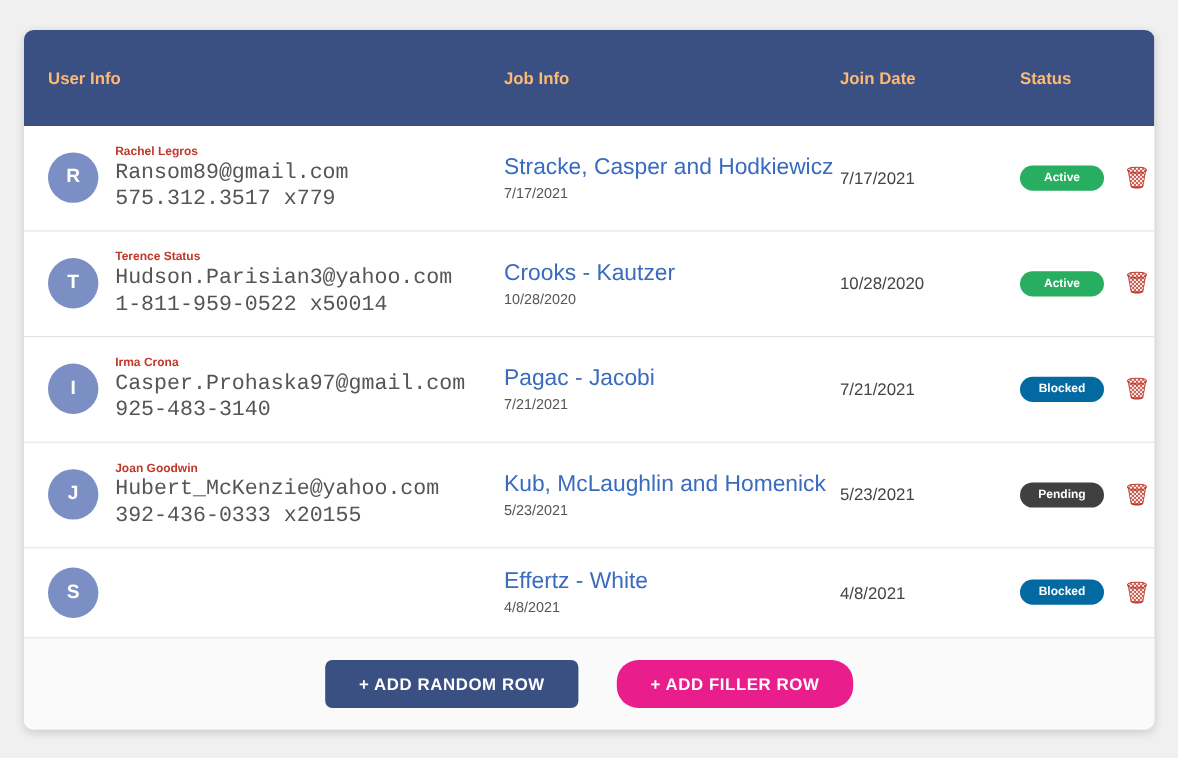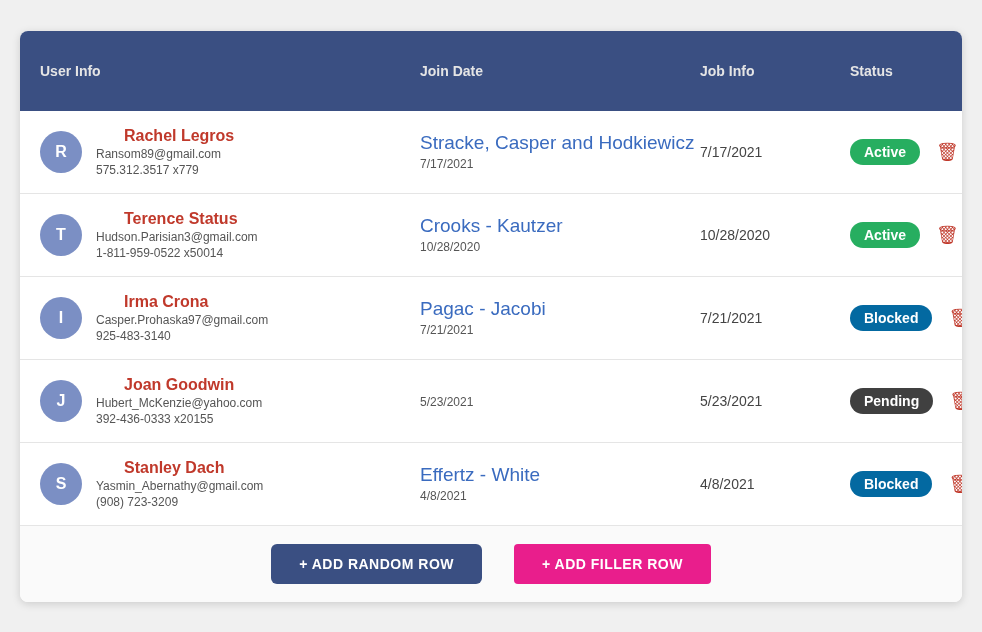--- a/index.html
+++ b/index.html
@@ -17,21 +17,21 @@
       border-radius: 8px;
       overflow: hidden;
       box-shadow: 0 2px 8px rgba(0,0,0,0.15);
       width: 960px;
     }
     .table-header {
       background: #3a4f82;
       display: grid;
       grid-template-columns: 380px 280px 150px 150px;
       padding: 28px 20px;
-      color: #e5e5e5;
+      color: #fdba74;
       font-size: 14px;
       font-weight: bold;
     }
     .table-header .col {
       padding: 4px 0;
     }
     .table-row {
       display: grid;
       grid-template-columns: 380px 280px 150px 150px;
       padding: 16px 20px;
@@ -55,28 +55,28 @@
       display: flex;
       align-items: center;
       justify-content: center;
       font-size: 16px;
       font-weight: bold;
       flex-shrink: 0;
     }
     .user-details .name {
       color: #c0392b;
       font-weight: bold;
-      font-size: 16px;
-      margin-left: 28px;
+      font-size: 10px;
     }
     .user-details .email,
     .user-details .phone {
       color: #555;
-      font-size: 12px;
+      font-size: 18px;
       margin-top: 2px;
+      font-family: Liberation Mono, monospace;
     }
     .job-info-cell .company {
       color: #3a6bbf;
       font-size: 19px;
     }
     .job-info-cell .date {
       color: #555;
       font-size: 12px;
       margin-top: 3px;
     }
@@ -86,21 +86,21 @@
     }
     .status-cell {
       display: flex;
       align-items: center;
       gap: 12px;
     }
     .status-badge {
       padding: 5px 14px;
       border-radius: 20px;
       color: #fff;
-      font-size: 14px;
+      font-size: 10px;
       font-weight: bold;
       min-width: 70px;
       text-align: center;
     }
     .status-active { background: #27ae60; }
     .status-blocked { background: #0369a1; }
     .status-pending { background: #404040; }
     .delete-btn {
       background: none;
       border: none;
@@ -128,39 +128,39 @@
       cursor: pointer;
       display: flex;
       align-items: center;
       gap: 8px;
       letter-spacing: 0.5px;
     }
     .btn-add-filler {
       background: #e91e8c;
       color: #fff;
       border: none;
-      border-radius: 4px;
+      border-radius: 18px;
       padding: 12px 28px;
       font-size: 14px;
       font-weight: bold;
       cursor: pointer;
       display: flex;
       align-items: center;
       gap: 8px;
       letter-spacing: 0.5px;
     }
   </style>
 </head>
 <body>
 
 <div class="table-container">
   <div class="table-header">
     <div class="col">User Info</div>
+    <div class="col">Job Info</div>
     <div class="col">Join Date</div>
-    <div class="col">Job Info</div>
     <div class="col">Status</div>
   </div>
   <div id="table-body">
       <div class="table-row">
       <div class="user-info-cell">
         <div class="avatar">R</div>
         <div class="user-details">
           <div class="name">Rachel Legros</div>
           <div class="email">Ransom89@gmail.com</div>
           <div class="phone">575.312.3517 x779</div>
@@ -174,21 +174,21 @@
       <div class="status-cell">
         <span class="status-badge status-active">Active</span>
         <button class="delete-btn">🗑</button>
       </div>
     </div>
       <div class="table-row">
       <div class="user-info-cell">
         <div class="avatar">T</div>
         <div class="user-details">
           <div class="name">Terence Status</div>
-          <div class="email">Hudson.Parisian3@gmail.com</div>
+          <div class="email">Hudson.Parisian3@yahoo.com</div>
           <div class="phone">1-811-959-0522 x50014</div>
         </div>
       </div>
       <div class="job-info-cell">
         <div class="company">Crooks - Kautzer</div>
         <div class="date">10/28/2020</div>
       </div>
       <div class="join-date-cell">10/28/2020</div>
       <div class="status-cell">
         <span class="status-badge status-active">Active</span>
@@ -217,36 +217,32 @@
       <div class="table-row">
       <div class="user-info-cell">
         <div class="avatar">J</div>
         <div class="user-details">
           <div class="name">Joan Goodwin</div>
           <div class="email">Hubert_McKenzie@yahoo.com</div>
           <div class="phone">392-436-0333 x20155</div>
         </div>
       </div>
       <div class="job-info-cell">
+        <div class="company">Kub, McLaughlin and Homenick</div>
         <div class="date">5/23/2021</div>
       </div>
       <div class="join-date-cell">5/23/2021</div>
       <div class="status-cell">
         <span class="status-badge status-pending">Pending</span>
         <button class="delete-btn">🗑</button>
       </div>
     </div>
       <div class="table-row">
       <div class="user-info-cell">
         <div class="avatar">S</div>
-        <div class="user-details">
-          <div class="name">Stanley Dach</div>
-          <div class="email">Yasmin_Abernathy@gmail.com</div>
-          <div class="phone">(908) 723-3209</div>
-        </div>
       </div>
       <div class="job-info-cell">
         <div class="company">Effertz - White</div>
         <div class="date">4/8/2021</div>
       </div>
       <div class="join-date-cell">4/8/2021</div>
       <div class="status-cell">
         <span class="status-badge status-blocked">Blocked</span>
         <button class="delete-btn">🗑</button>
       </div>

